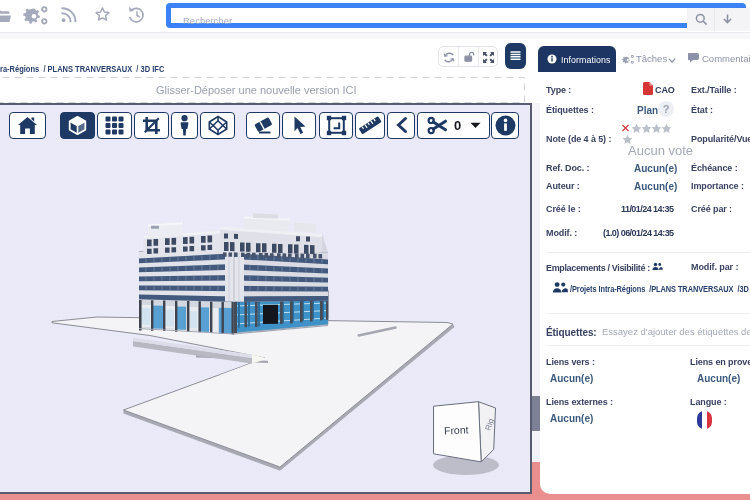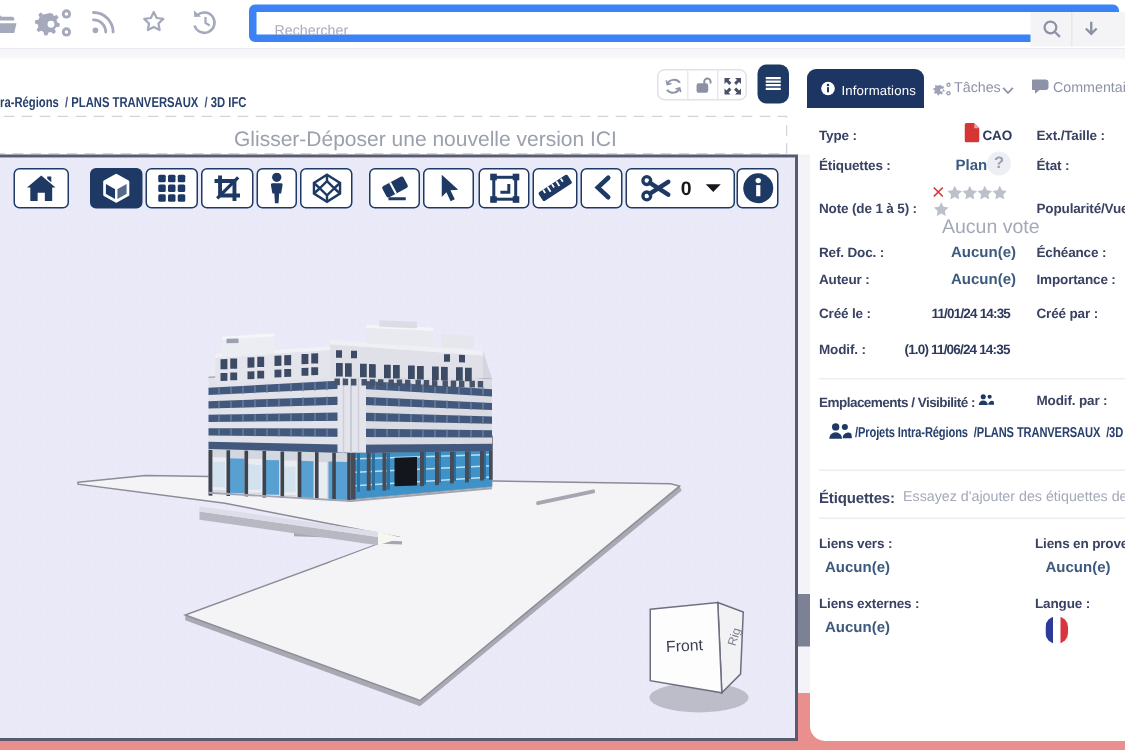--- a/index.html
+++ b/index.html
@@ -61,21 +61,21 @@
   <svg class="abs" style="left:549px;top:4px;" width="15" height="15" viewBox="0 0 15 15" fill="none" stroke="#8d92a4" stroke-width="1.6">
     <path d="M7.5 2.5 v8 M3.9 7 l3.6 3.6 3.6-3.6"></path>
   </svg>
 </div>
 
 <div class="abs" style="left:0;top:64px;font-size:9.5px;font-weight:bold;color:#27406e;white-space:nowrap;transform:scaleX(.79);transform-origin:left;line-height:1.1;">ra-Régions&nbsp; <span style="color:#44517a;">/</span>&nbsp;PLANS TRANVERSAUX&nbsp; <span style="color:#44517a;">/</span>&nbsp;3D IFC</div>
 
 <svg class="abs" style="left:-10px;top:77px" width="535" height="26" viewBox="0 0 535 26" fill="none">
     <rect x="0.5" y="0.5" width="534" height="25" stroke="#d2d2da" stroke-width="1" stroke-dasharray="7 5"></rect>
   </svg>
-<div class="abs" style="left:156px;top:84px;font-size:14px;color:#9ba0ae;white-space:nowrap;">Glisser-Déposer une nouvelle version ICI</div>
+<div class="abs" style="left:156px;top:84px;font-size:11px;color:#9ba0ae;white-space:nowrap;">Glisser-Déposer une nouvelle version ICI</div>
 
 <div class="abs" id="viewer" style="left:-2px;top:103px;width:534px;height:391px;border:2px solid #595c6e;background:#e9e9f8;box-sizing:border-box;overflow:hidden;">
   <svg class="abs" id="scene" style="left:0;top:0" width="530" height="387" viewBox="0 0 530 387">
     <defs>
       <pattern id="dots" width="4" height="4" patternUnits="userSpaceOnUse">
         <rect width="4" height="4" fill="#e9e9f8"></rect>
           <rect x="1" y="1" width="1" height="1" fill="#eeeefb"></rect>
       </pattern>
     </defs>
     <rect x="0" y="0" width="530" height="387" fill="url(#dots)"></rect>
@@ -467,38 +467,38 @@
       <g fill="#bcc0cb">
         <path d="M15.5 .8 l1.5 3.1 3.4.45 -2.5 2.3 .6 3.3 -3-1.6 -3 1.6 .6-3.3 -2.5-2.3 3.4-.45 z"></path>
         <path d="M25.5 .8 l1.5 3.1 3.4.45 -2.5 2.3 .6 3.3 -3-1.6 -3 1.6 .6-3.3 -2.5-2.3 3.4-.45 z"></path>
         <path d="M35.5 .8 l1.5 3.1 3.4.45 -2.5 2.3 .6 3.3 -3-1.6 -3 1.6 .6-3.3 -2.5-2.3 3.4-.45 z"></path>
         <path d="M45.5 .8 l1.5 3.1 3.4.45 -2.5 2.3 .6 3.3 -3-1.6 -3 1.6 .6-3.3 -2.5-2.3 3.4-.45 z"></path>
       </g>
     </svg>
   <svg class="abs" style="left:622px;top:134px" width="12" height="10" viewBox="0 0 12 10">
       <path d="M5.5 .8 l1.5 3.1 3.4.45 -2.5 2.3 .6 3.3 -3-1.6 -3 1.6 .6-3.3 -2.5-2.3 3.4-.45 z" fill="#bcc0cb"></path>
     </svg>
-  <span class="lbl" style="left:546px;top:134px;">Note (de 1 à 5) :</span>
+  <span class="lbl" style="left:546px;top:134px;">Note (de 4 à 5) :</span>
   <span class="gry" style="left:628px;top:144px;">Aucun vote</span>
   <span class="lbl" style="left:691px;top:134px;">Popularité/Vues :</span>
 
   <span class="lbl" style="left:546px;top:162.5px;">Ref. Doc. :</span>
   <span class="val" style="left:634px;top:162.5px;">Aucun(e)</span>
   <span class="lbl" style="left:691px;top:162.5px;">Échéance :</span>
 
   <span class="lbl" style="left:546px;top:181px;">Auteur :</span>
   <span class="val" style="left:634px;top:181px;">Aucun(e)</span>
   <span class="lbl" style="left:691px;top:181px;">Importance :</span>
 
   <span class="lbl" style="left:546px;top:204px;">Créé le :</span>
   <span class="lbl" style="left:621px;top:204px;color:#2e3a5c;letter-spacing:-.55px;">11/01/24 14:35</span>
   <span class="lbl" style="left:691px;top:204px;">Créé par :</span>
 
   <span class="lbl" style="left:546px;top:228.3px;">Modif. :</span>
-  <span class="lbl" style="left:603px;top:228.3px;color:#2e3a5c;letter-spacing:-.55px;">(1.0) 11/06/24 14:35</span>
+  <span class="lbl" style="left:603px;top:228.3px;color:#2e3a5c;letter-spacing:-.55px;">(1.0) 06/01/24 14:35</span>
   <span class="lbl" style="left:691px;top:228.3px;margin-top:34px;">Modif. par :</span>
   <div class="abs" style="left:546px;top:252px;width:204px;height:1px;background:#ededf2;"></div>
 
   <span class="lbl" style="left:546px;top:262.8px;letter-spacing:-.35px;">Emplacements / Visibilité :</span>
   <svg class="abs" style="left:652px;top:262px" width="11" height="9" viewBox="0 0 22 18" fill="#1e3a64">
       <circle cx="7" cy="5" r="3.4"></circle>
       <path d="M1 16 a6 6 0 0 1 12 0 z"></path>
       <circle cx="15.5" cy="5" r="2.8"></circle>
       <path d="M13.5 15.5 a5 5 0 0 1 7.5-4.3 l.5 4.3 z"></path>
     </svg>

